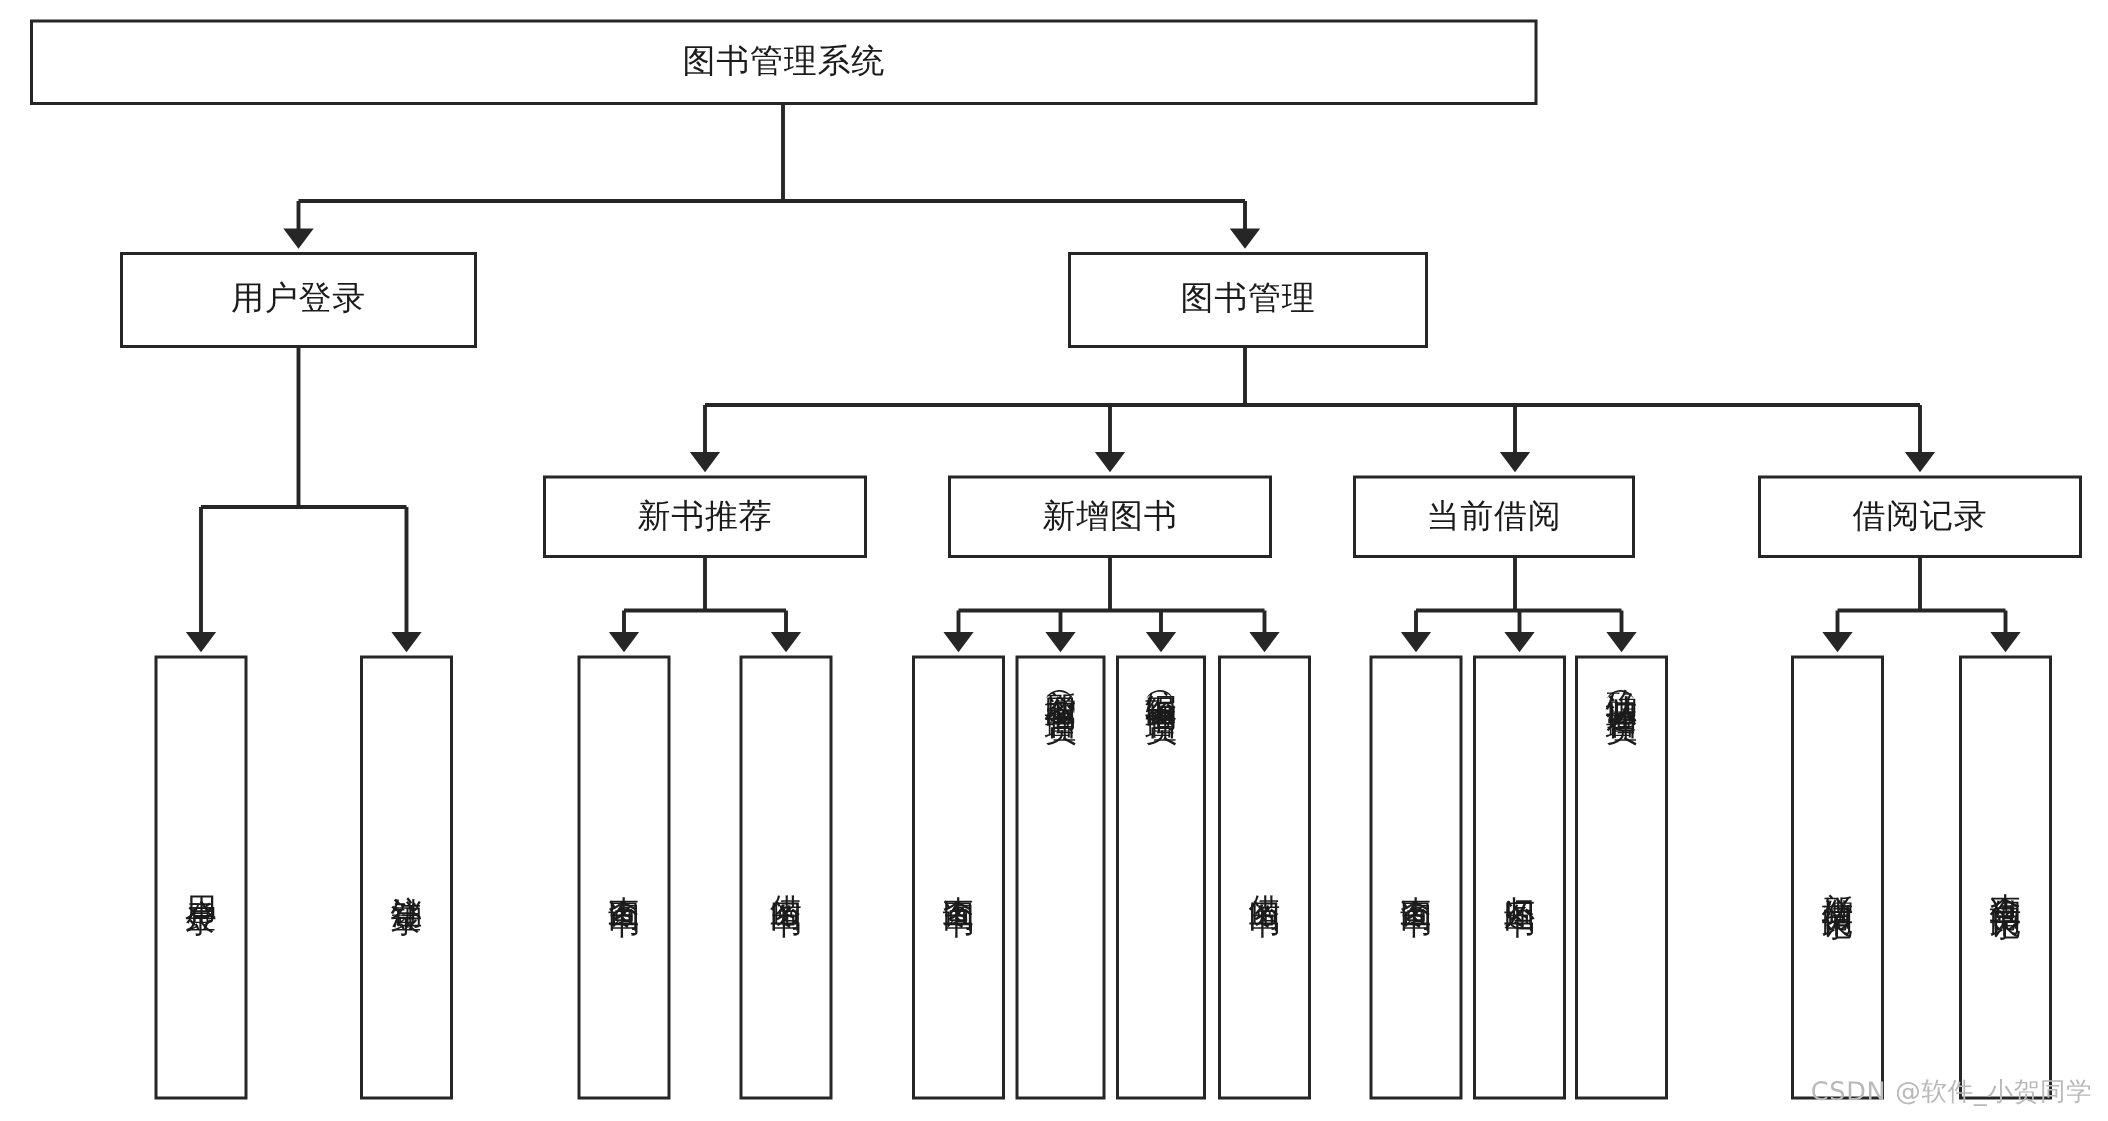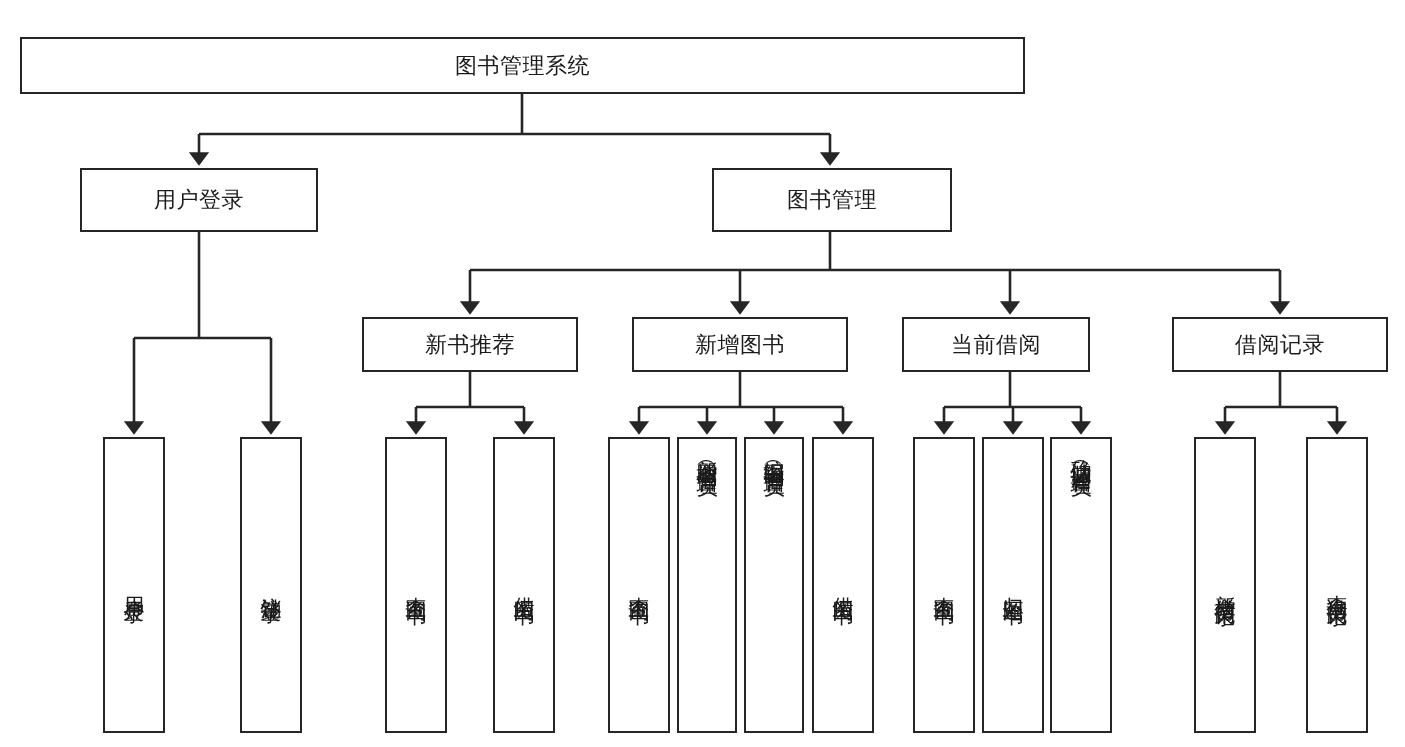--- a/index.html
+++ b/index.html
@@ -130,21 +130,21 @@
       <path d="M1013,407 L1013,427" marker-end="url(#arrowhead)"></path>
       <path d="M1081,407 L1081,427" marker-end="url(#arrowhead)"></path>
 
       <path d="M1280,372 L1280,407"></path>
       <path d="M1225,407 L1337,407"></path>
       <path d="M1225,407 L1225,427" marker-end="url(#arrowhead)"></path>
       <path d="M1337,407 L1337,427" marker-end="url(#arrowhead)"></path>
     </g>
   </svg>
 
-  <div class="node horiz root" style="left:20px; top:13px; width:1005px; height:57px;margin-top:24px;">
+  <div class="node horiz root" style="left:20px; top:13px; width:1005px; height:57px;">
     <span class="node-label">图书管理系统</span>
   </div>
 
   <div class="node horiz" style="left:80px; top:168px; width:238px; height:64px;">
     <span class="node-label">用户登录</span>
   </div>
 
   <div class="node horiz" style="left:712px; top:168px; width:240px; height:64px;">
     <span class="node-label">图书管理</span>
   </div>
@@ -210,14 +210,15 @@
   </div>
 
   <div class="node vert centered" style="left:1194px; top:437px; width:62px; height:296px;">
     <span class="node-label">新增借阅记录</span>
   </div>
 
   <div class="node vert centered" style="left:1306px; top:437px; width:62px; height:296px;">
     <span class="node-label">查询借阅记录</span>
   </div>
 
+  <div id="watermark">CSDN @软件_小贺同学</div>
 
 </div>
 
 </body></html>

